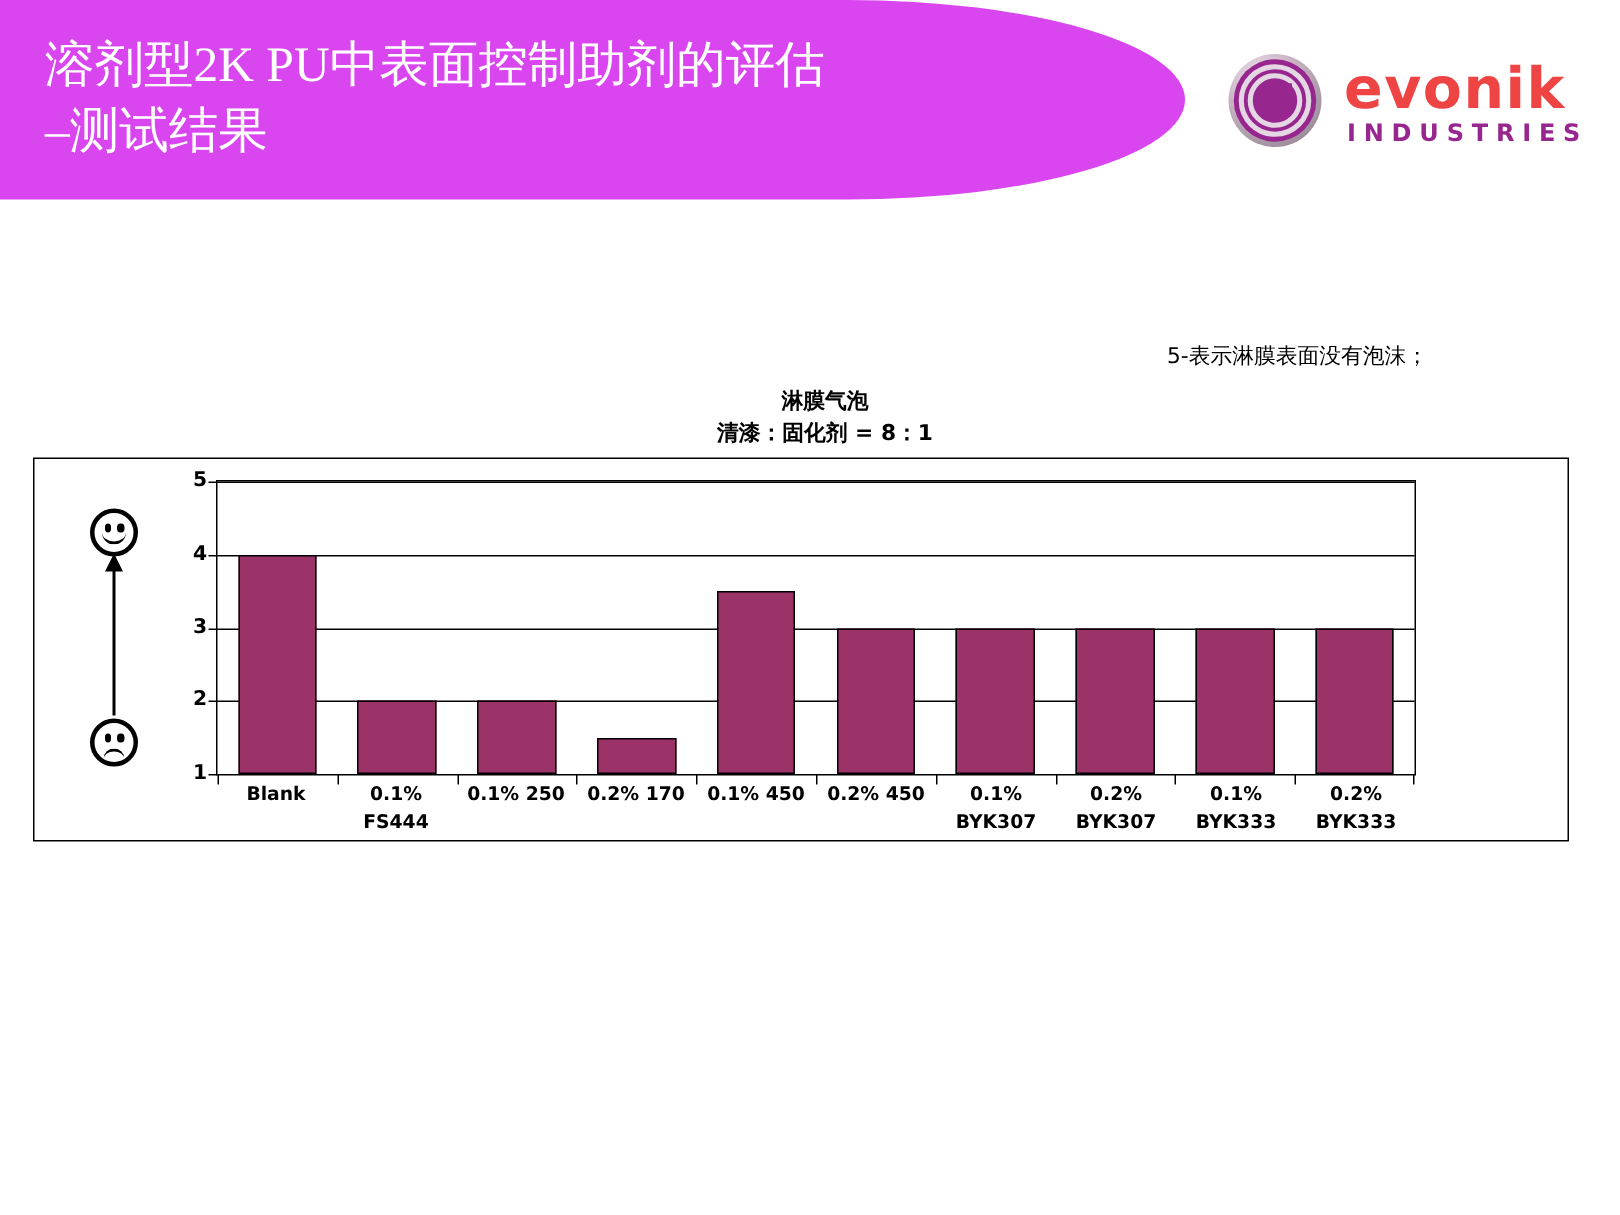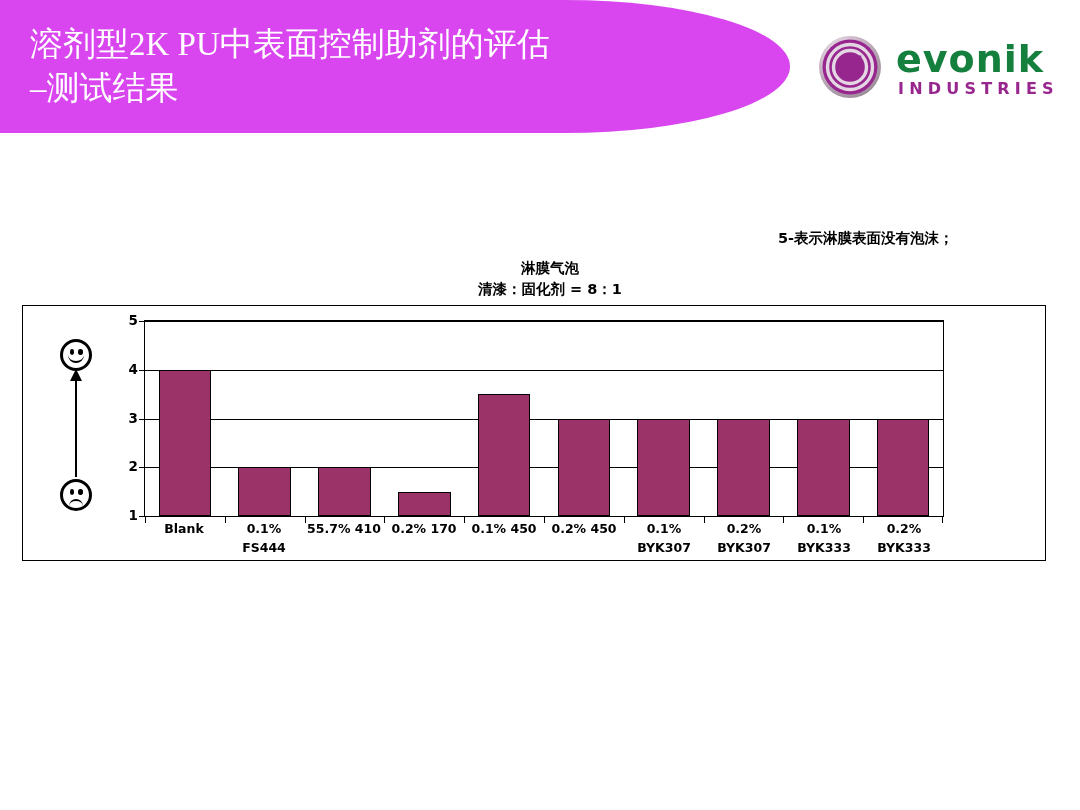--- a/index.html
+++ b/index.html
@@ -59,21 +59,21 @@
   .logo-wordmark {
     position: absolute;
     left: 78px;
     top: 4px;
     width: 175px;
   }
   .logo-evonik {
     font-family: "DejaVu Sans", sans-serif;
     font-size: 38px;
     font-weight: 700;
-    color: #15803d;
+    color: #ef4444;
     letter-spacing: 1px;
     line-height: 40px;
   }
   .logo-industries {
     font-family: "DejaVu Sans", sans-serif;
     font-size: 16px;
     font-weight: 700;
     color: #98268F;
     letter-spacing: 5.2px;
     line-height: 14px;
@@ -85,21 +85,21 @@
   .note-block {
     position: absolute;
     left: 778px;
     top: 228px;
     width: 290px;
     font-family: "DejaVu Sans", sans-serif;
     font-size: 14.5px;
     line-height: 21px;
     color: #000000;
   }
-  .note-line { white-space: nowrap; font-weight: bold; }
+  .note-line { white-space: nowrap; }
 
   
   .chart-title {
     position: absolute;
     left: 380px;
     top: 258px;
     width: 340px;
     text-align: center;
     font-family: "DejaVu Sans", sans-serif;
     font-size: 14.5px;
@@ -402,21 +402,21 @@
           <div class="xtick"></div>
           <div class="xtick last"></div>
         </div>
       </div>
   </div>
 
   <div class="xlabels" id="xlabels">
       <div class="xlabel">Blank</div>
       <div class="xlabel">0.1%
 FS444</div>
-      <div class="xlabel">55.7% 410</div>
+      <div class="xlabel">0.1% 250</div>
       <div class="xlabel">0.2% 170</div>
       <div class="xlabel">0.1% 450</div>
       <div class="xlabel">0.2% 450</div>
       <div class="xlabel">0.1%
 BYK307</div>
       <div class="xlabel">0.2%
 BYK307</div>
       <div class="xlabel">0.1%
 BYK333</div>
       <div class="xlabel">0.2%

